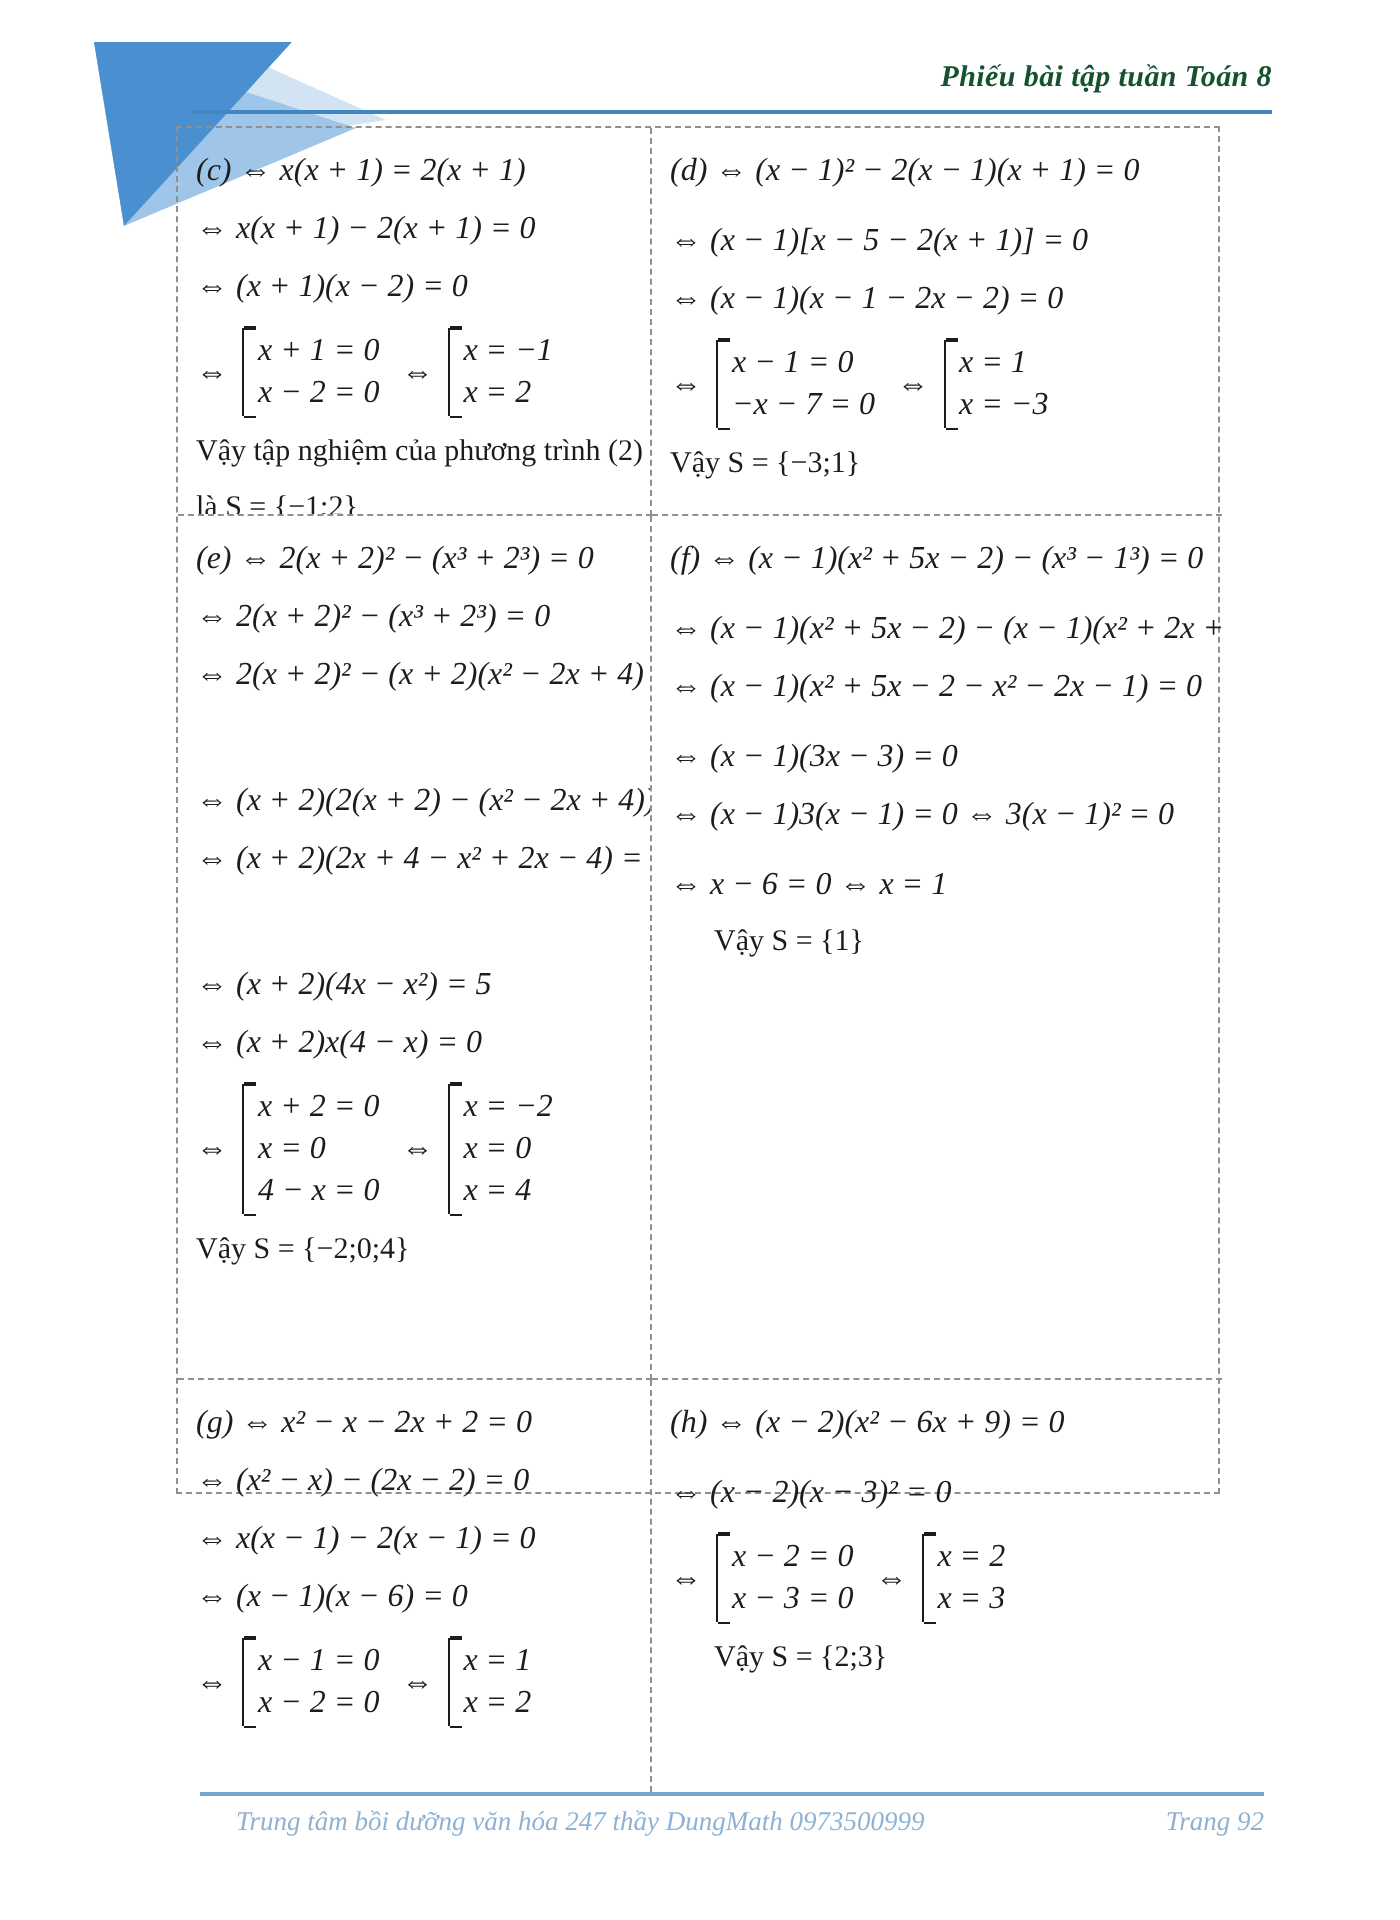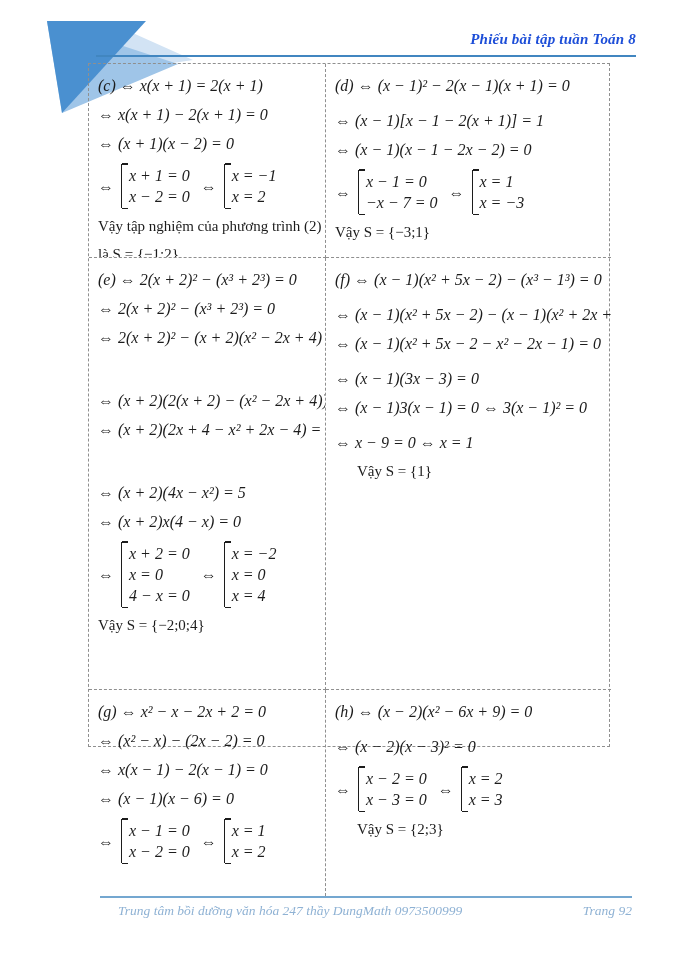--- a/index.html
+++ b/index.html
@@ -6,21 +6,21 @@
   .sheet {
     position:relative; width:700px; height:960px; background:#ffffff;
     overflow:hidden; font-family:"Liberation Serif", serif;
   }
   
   .corner { position:absolute; left:46px; top:20px; }
   
   .header-title {
     position:absolute; top:31px; right:64px;
     font-family:"Liberation Serif", serif; font-style:italic; font-weight:bold;
-    font-size:15px; color:#1d4ed8; letter-spacing:0.2px;
+    font-size:15px; color:#14532d; letter-spacing:0.2px;
   }
   .header-rule {
     position:absolute; left:96px; right:64px; top:55px; height:2px;
     background:#4186c0;
   }
   
   .grid {
     position:absolute; left:88px; top:63px; width:522px; height:684px;
     display:grid; grid-template-columns:237px 285px;
     grid-template-rows:194px 432px 206px;
@@ -96,21 +96,21 @@
           <span class="bracket">
             <span>x = −1</span>
             <span>x = 2</span>
           </span>
         </div>
         <div class="line note">Vậy tập nghiệm của phương trình (2)</div>
         <div class="line note">là S = {−1;2}</div>
       </div>
     <div class="cell">
         <div class="line eq">(d) ⇔ (x − 1)² − 2(x − 1)(x + 1) = 0</div>
-        <div class="line eq gap3">⇔ (x − 1)[x − 1 − 2(x + 1)] = 1</div>
+        <div class="line eq gap3">⇔ (x − 1)[x − 5 − 2(x + 1)] = 0</div>
         <div class="line eq">⇔ (x − 1)(x − 1 − 2x − 2) = 0</div>
         <div class="line cases">
           <span class="arr">⇔</span>
           <span class="bracket">
             <span>x − 1 = 0</span>
             <span>−x − 7 = 0</span>
           </span>
           <span class="arr">⇔</span>
           <span class="bracket">
             <span>x = 1</span>
@@ -142,21 +142,21 @@
           </span>
         </div>
         <div class="line note">Vậy S = {−2;0;4}</div>
       </div>
     <div class="cell">
         <div class="line eq">(f) ⇔ (x − 1)(x² + 5x − 2) − (x³ − 1³) = 0</div>
         <div class="line eq gap3">⇔ (x − 1)(x² + 5x − 2) − (x − 1)(x² + 2x + 1) =</div>
         <div class="line eq">⇔ (x − 1)(x² + 5x − 2 − x² − 2x − 1) = 0</div>
         <div class="line eq gap3">⇔ (x − 1)(3x − 3) = 0</div>
         <div class="line eq">⇔ (x − 1)3(x − 1) = 0 ⇔ 3(x − 1)² = 0</div>
-        <div class="line eq gap3">⇔ x − 9 = 0 ⇔ x = 1</div>
+        <div class="line eq gap3">⇔ x − 6 = 0 ⇔ x = 1</div>
         <div class="line note indent">Vậy S = {1}</div>
       </div>
     <div class="cell">
         <div class="line eq">(g) ⇔ x² − x − 2x + 2 = 0</div>
         <div class="line eq">⇔ (x² − x) − (2x − 2) = 0</div>
         <div class="line eq">⇔ x(x − 1) − 2(x − 1) = 0</div>
         <div class="line eq">⇔ (x − 1)(x − 6) = 0</div>
         <div class="line cases">
           <span class="arr">⇔</span>
           <span class="bracket">

